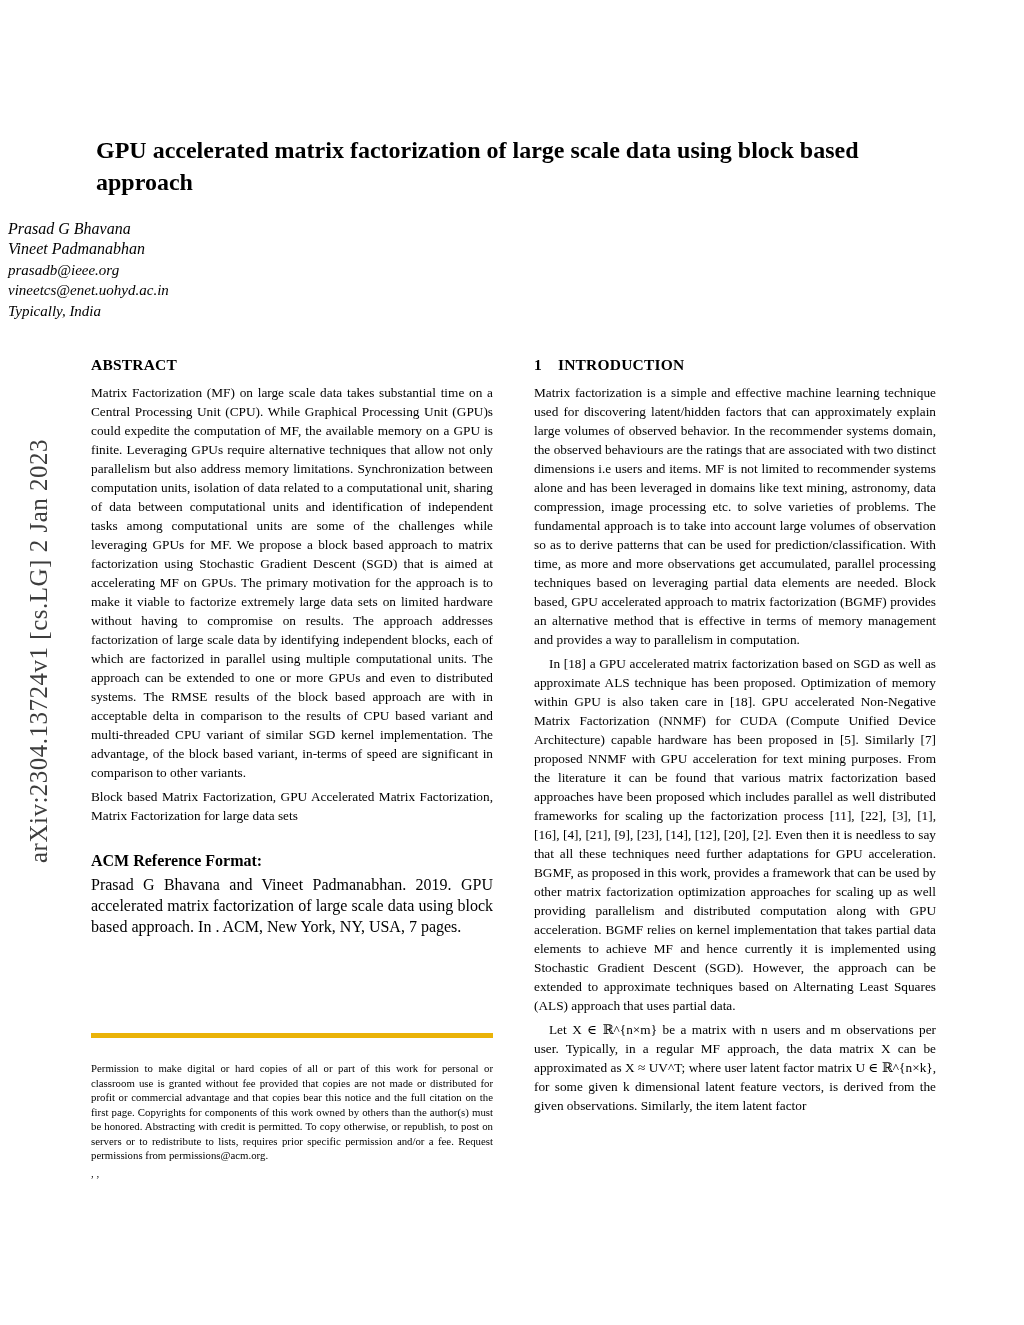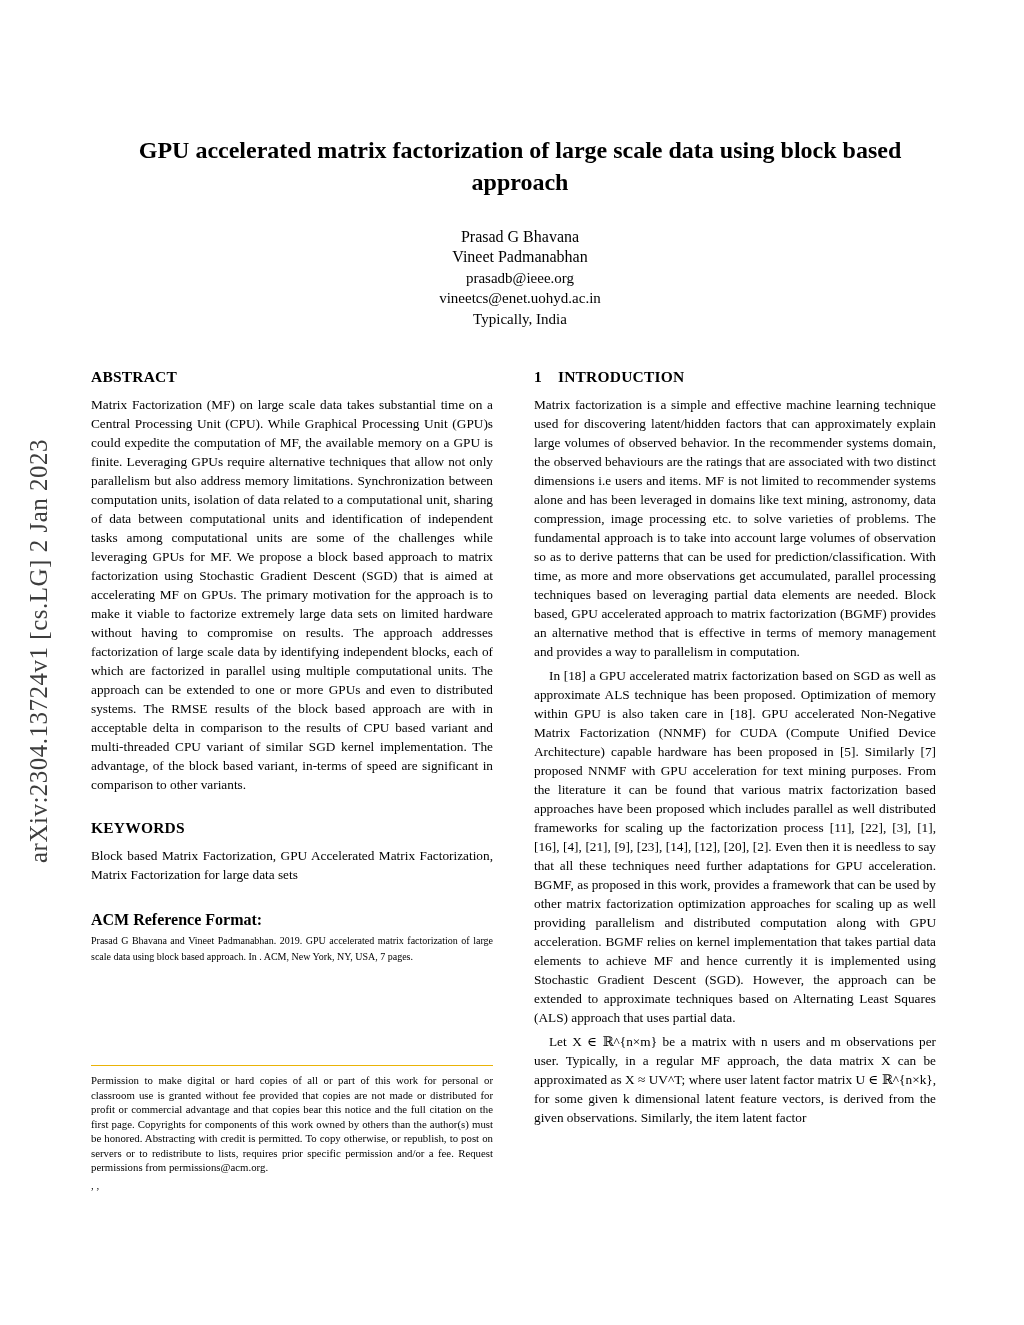--- a/index.html
+++ b/index.html
@@ -32,51 +32,51 @@
     font-size: 25px;
     color: #3d3d3d;
     letter-spacing: 0.5px;
     white-space: nowrap;
   }
 
   
   .header {
     position: absolute;
     top: 134px;
-    left: 16px;
+    left: 8px;
     right: 0;
-    text-align: center;
+    text-align: left;
   }
   .title {
     margin: 0 auto;
     width: 840px;
     font-size: 24px;
     font-weight: 700;
     line-height: 1.35;
   }
   .authors {
-    margin-top: 28px;
+    margin-top: 20px;
     font-size: 15px;
     line-height: 20.5px;
+    font-style: italic;
   }
   .authors .name { font-size: 16px; }
 
   
   .columns {
     position: absolute;
     top: 356px;
     left: 91px;
     width: 846px;
     display: flex;
     gap: 41px;
   }
   .col {
     width: 402px;
     flex: 0 0 402px;
-    margin-top: 12px;
   }
   .col.left {
     display: flex;
     flex-direction: column;
     height: 824px;
   }
 
   .sec {
     margin: 0 0 9px 0;
     font-size: 15.5px;
@@ -96,29 +96,29 @@
 
   .sec.keywords { margin-top: 25px; }
 
   .acm-head {
     margin: 27px 0 4px 0;
     font-size: 16px;
     font-weight: 700;
   }
   .acm-text {
     margin: 0;
-    font-size: 10px;
-    line-height: 16px;
+    font-size: 16px;
+    line-height: 21px;
     text-align: justify;
   }
 
   .footnote {
     margin-top: auto;
-    border-top: 1px solid #eab308;
-    padding-top: 7px;
+    border-top: 5px solid #eab308;
+    padding-top: 23px;
   }
   .fn {
     margin: 0;
     font-size: 10.8px;
     line-height: 14.5px;
     text-align: justify;
   }
   .fn + .fn { margin-top: 3px; }
 </style>
 </head>
@@ -138,21 +138,20 @@
       <div>Typically, India</div>
     </div>
   </header>
 
   <div class="columns">
 
     <div class="col left">
       <h2 class="sec">ABSTRACT</h2>
       <p class="body">Matrix Factorization (MF) on large scale data takes substantial time on a Central Processing Unit (CPU). While Graphical Processing Unit (GPU)s could expedite the computation of MF, the available memory on a GPU is finite. Leveraging GPUs require alternative techniques that allow not only parallelism but also address memory limitations. Synchronization between computation units, isolation of data related to a computational unit, sharing of data between computational units and identification of independent tasks among computational units are some of the challenges while leveraging GPUs for MF. We propose a block based approach to matrix factorization using Stochastic Gradient Descent (SGD) that is aimed at accelerating MF on GPUs. The primary motivation for the approach is to make it viable to factorize extremely large data sets on limited hardware without having to compromise on results. The approach addresses factorization of large scale data by identifying independent blocks, each of which are factorized in parallel using multiple computational units. The approach can be extended to one or more GPUs and even to distributed systems. The RMSE results of the block based approach are with in acceptable delta in comparison to the results of CPU based variant and multi-threaded CPU variant of similar SGD kernel implementation. The advantage, of the block based variant, in-terms of speed are significant in comparison to other variants.</p>
 
-      <h2 class="sec keywords">KEYWORDS</h2>
       <p class="body">Block based Matrix Factorization, GPU Accelerated Matrix Factorization, Matrix Factorization for large data sets</p>
 
       <h3 class="acm-head">ACM Reference Format:</h3>
       <p class="acm-text">Prasad G Bhavana and Vineet Padmanabhan. 2019. GPU accelerated matrix factorization of large scale data using block based approach. In . ACM, New York, NY, USA, 7 pages.</p>
 
       <div class="footnote">
         <p class="fn">Permission to make digital or hard copies of all or part of this work for personal or classroom use is granted without fee provided that copies are not made or distributed for profit or commercial advantage and that copies bear this notice and the full citation on the first page. Copyrights for components of this work owned by others than the author(s) must be honored. Abstracting with credit is permitted. To copy otherwise, or republish, to post on servers or to redistribute to lists, requires prior specific permission and/or a fee. Request permissions from permissions@acm.org.</p>
         <p class="fn">, ,</p>
       </div>
     </div>

